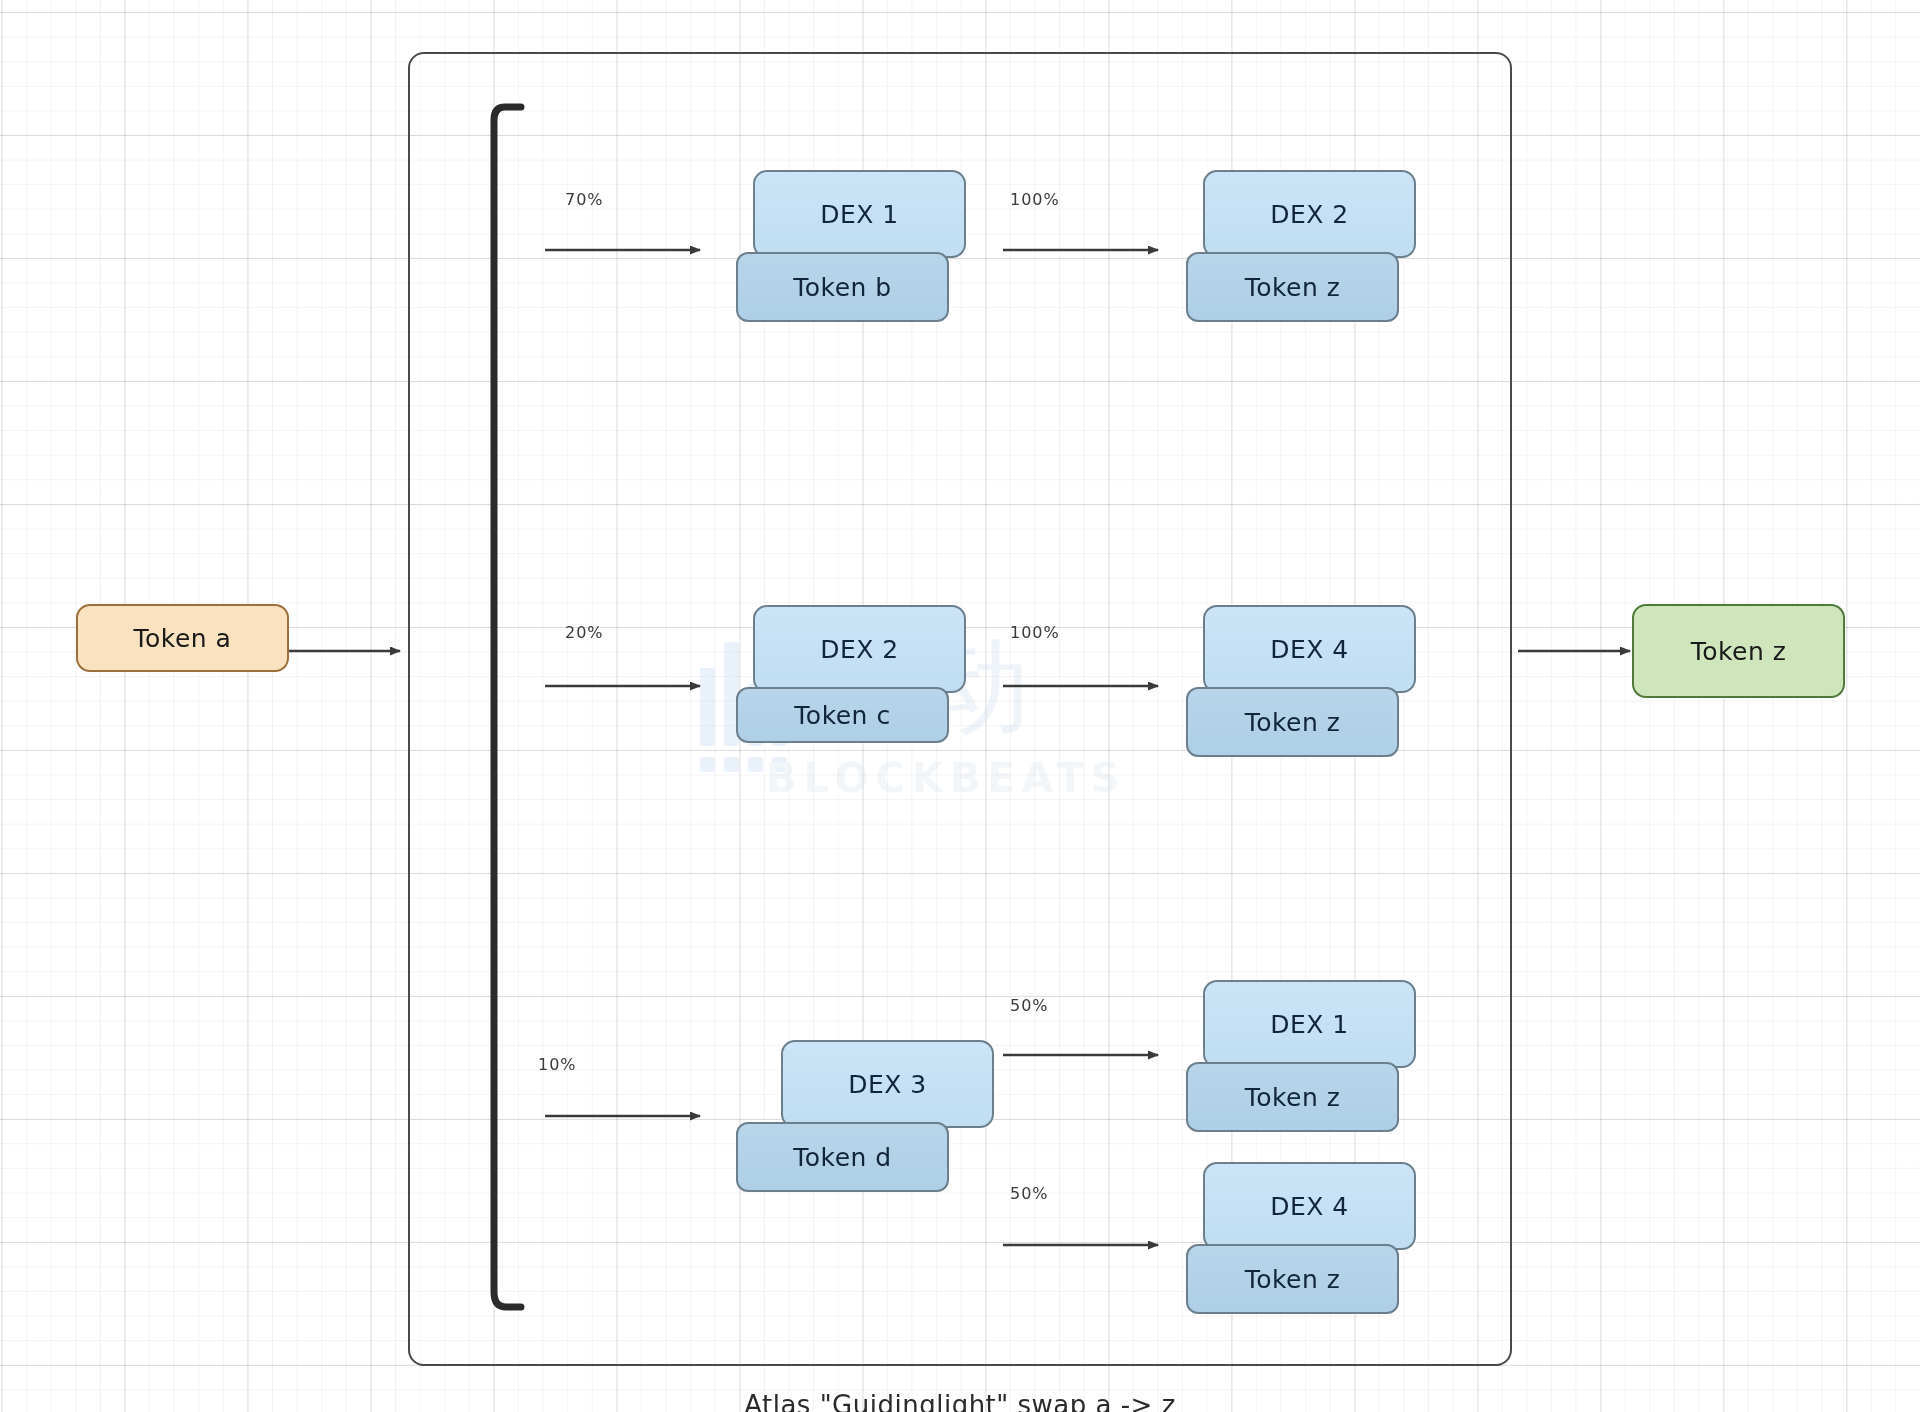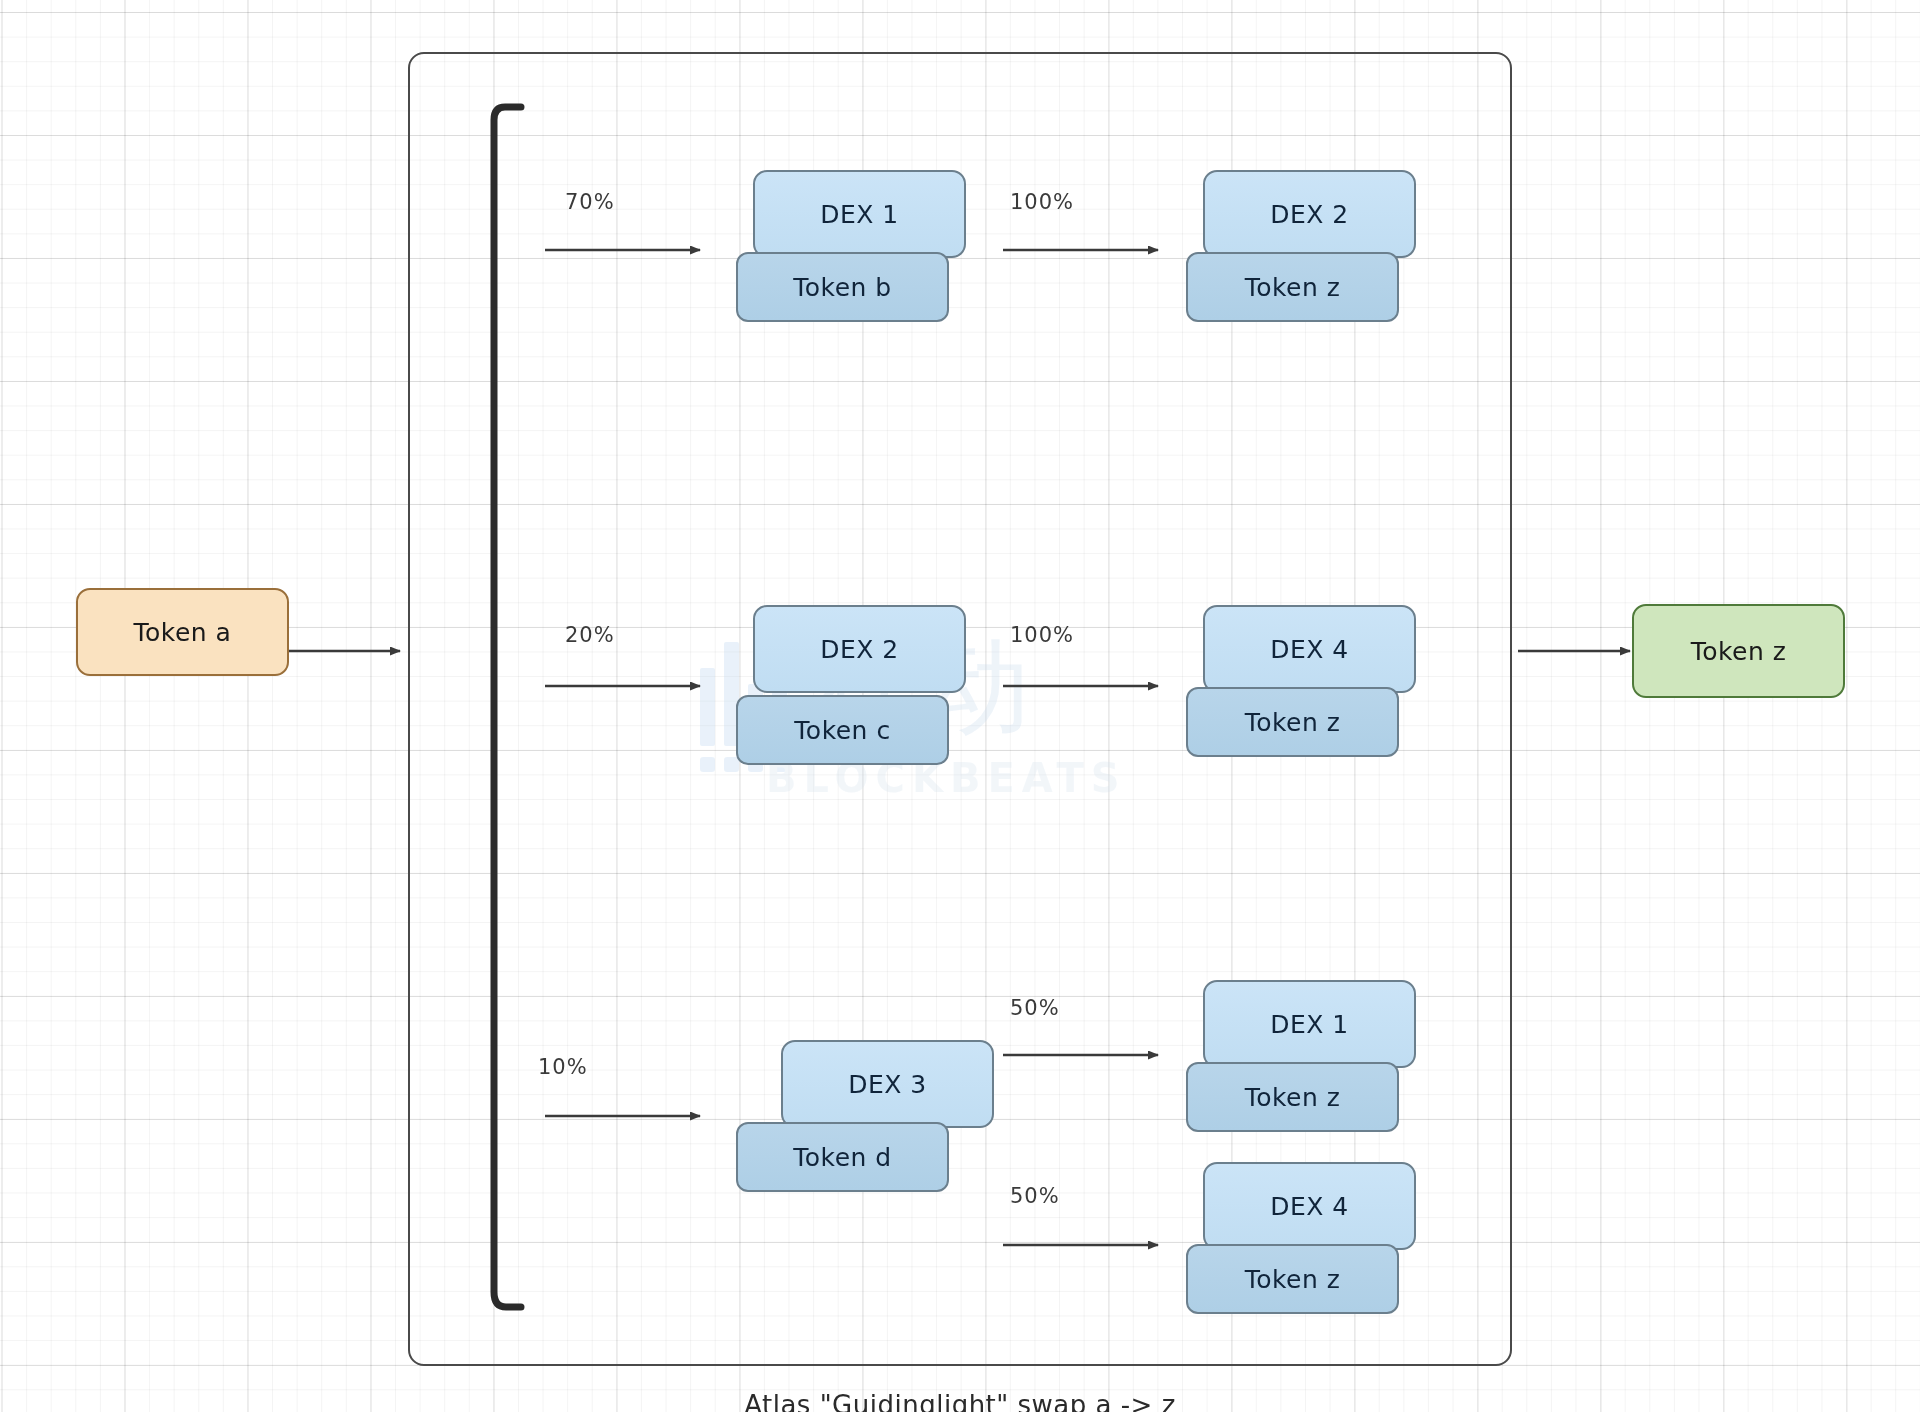--- a/index.html
+++ b/index.html
@@ -98,21 +98,21 @@
   #wires {
     position: absolute;
     left: 0; top: 0;
     width: 1920px;
     height: 1412px;
     pointer-events: none;
   }
 
   .pct-label {
     position: absolute;
-    font-size: 21px;
+    font-size: 16px;
     color: #3a3a3a;
     letter-spacing: 1px;
     white-space: nowrap;
   }
 
   
   #watermark {
     position: absolute;
     left: 700px;
     top: 630px;
@@ -221,21 +221,21 @@
 
     <line x1="545" y1="1116" x2="700" y2="1116" stroke="#3a3a3a" stroke-width="2.4" marker-end="url(#arrowhead)"></line>
 
     <line x1="1003" y1="1055" x2="1158" y2="1055" stroke="#3a3a3a" stroke-width="2.4" marker-end="url(#arrowhead)"></line>
 
     <line x1="1003" y1="1245" x2="1158" y2="1245" stroke="#3a3a3a" stroke-width="2.4" marker-end="url(#arrowhead)"></line>
 
     <line x1="1518" y1="651" x2="1630" y2="651" stroke="#3a3a3a" stroke-width="2.4" marker-end="url(#arrowhead)"></line>
   </svg>
 
-  <div class="node token-source" style="left:76px; top:588px; width:213px; height:88px;justify-content:center;">
+  <div class="node token-source" style="left:76px; top:604px; width:213px; height:68px;justify-content:center;">
     <span>Token a</span>
   </div>
 
   <div class="node token-dest" style="left:1632px; top:604px; width:213px; height:94px;">
     <span>Token z</span>
   </div>
 
   <div class="pct-label" style="left:565px; top:190px;">70%</div>
   <div class="pct-label" style="left:1010px; top:190px;">100%</div>
 
@@ -261,21 +261,21 @@
     </div>
     <div class="dex-sub" style="top:82px; width:213px; height:70px;">
       <span>Token z</span>
     </div>
   </div>
 
   <div class="dex-group" style="left:736px; top:605px; width:213px; height:152px;">
     <div class="dex-head" style="width:213px; height:88px;">
       <span>DEX 2</span>
     </div>
-    <div class="dex-sub" style="top:90px; width:213px; height:70px;">
+    <div class="dex-sub" style="top:82px; width:213px; height:56px;">
       <span>Token c</span>
     </div>
   </div>
 
   <div class="dex-group" style="left:1186px; top:605px; width:213px; height:152px;">
     <div class="dex-head" style="width:213px; height:88px;">
       <span>DEX 4</span>
     </div>
     <div class="dex-sub" style="top:82px; width:213px; height:70px;">
       <span>Token z</span>

